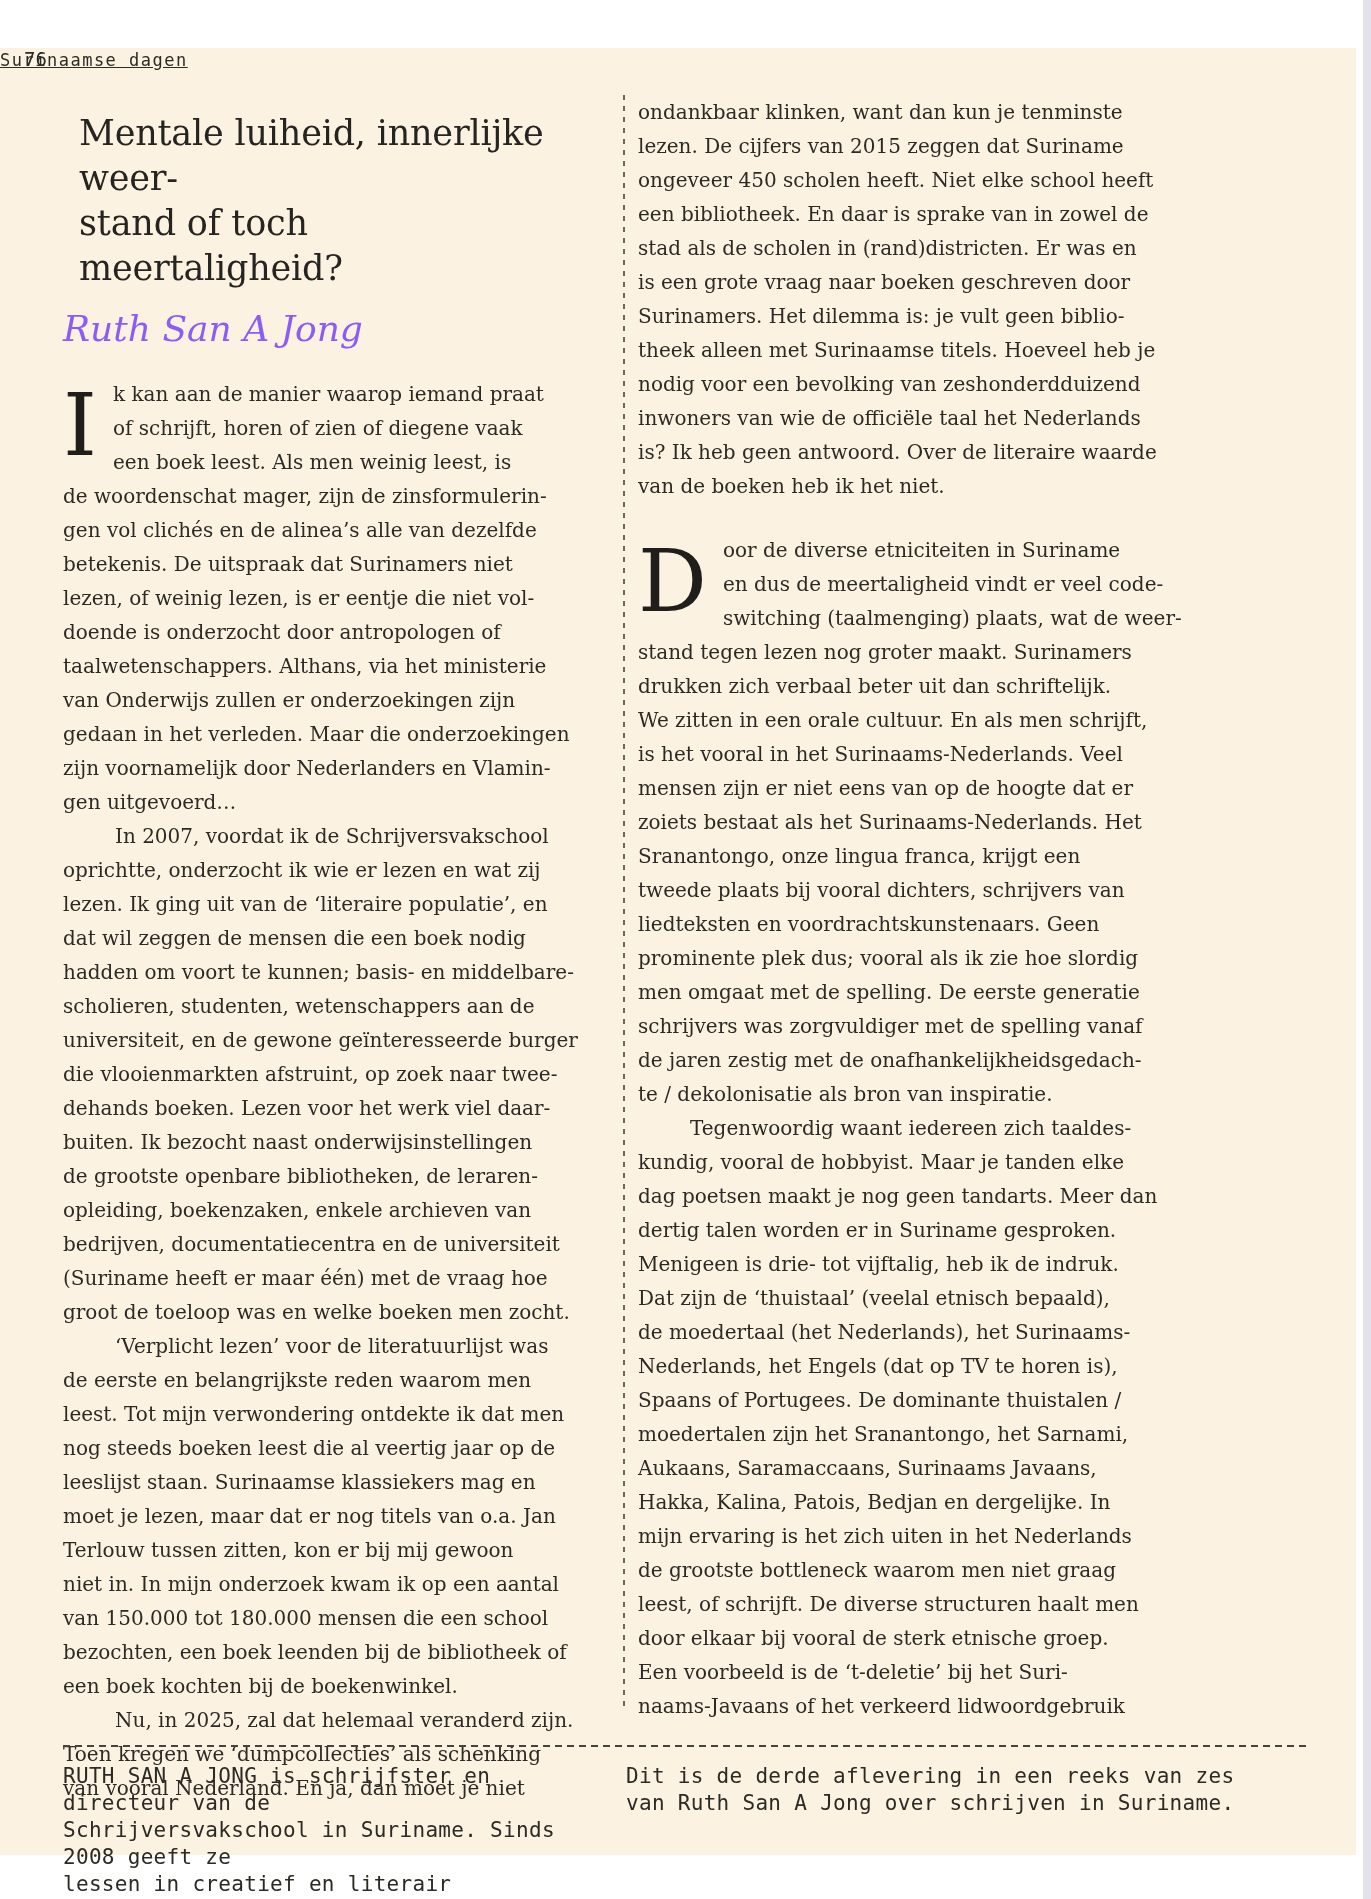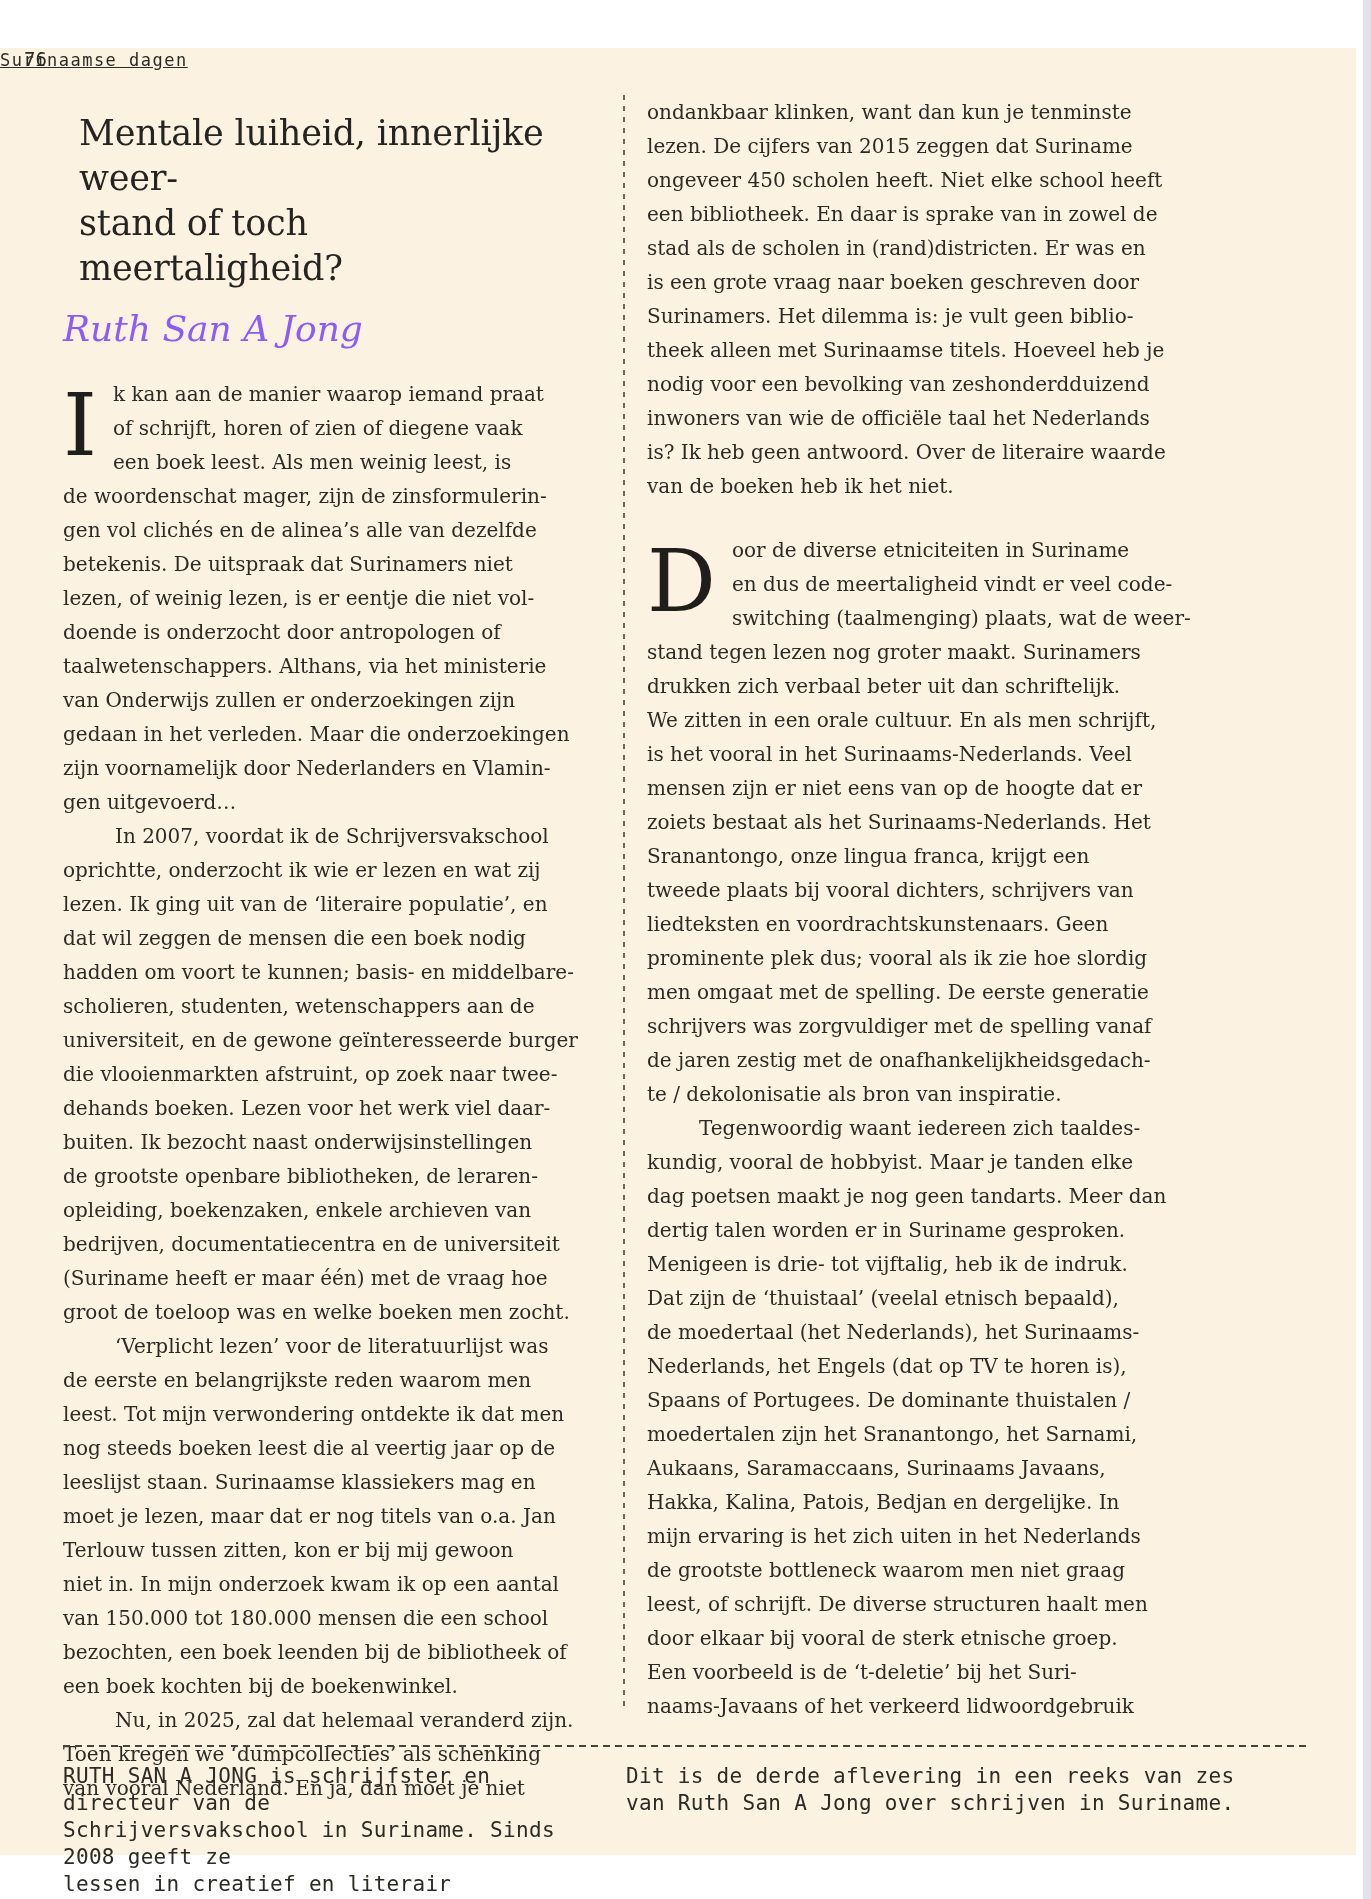--- a/index.html
+++ b/index.html
@@ -20,21 +20,21 @@
     font-size:19px; color:#2c2a25;
   }
   .runhead {
     position:absolute; left:0; top:2px; width:100%;
     text-align:left;
     font-family:"DejaVu Sans Mono", monospace;
     font-size:17px; letter-spacing:1.5px; color:#2c2a25;text-decoration:underline;
   }
   .main { position:absolute; left:63px; top:47px; display:flex; }
   .col-left  { width:497px; }
-  .col-right { width:545px; margin-left:22px; }
+  .col-right { width:545px; margin-left:13px; }
   .divider {
     width:2px; margin-left:63px; height:1615px;
     background:repeating-linear-gradient(180deg,#6b675d 0 5px, transparent 5px 11px);
   }
   .article-title {
     margin:16px; font-weight:normal;
     font-size:35px; line-height:45px; letter-spacing:-0.2px;
     color:#262420; white-space:pre-line;
   }
   .article-author {

